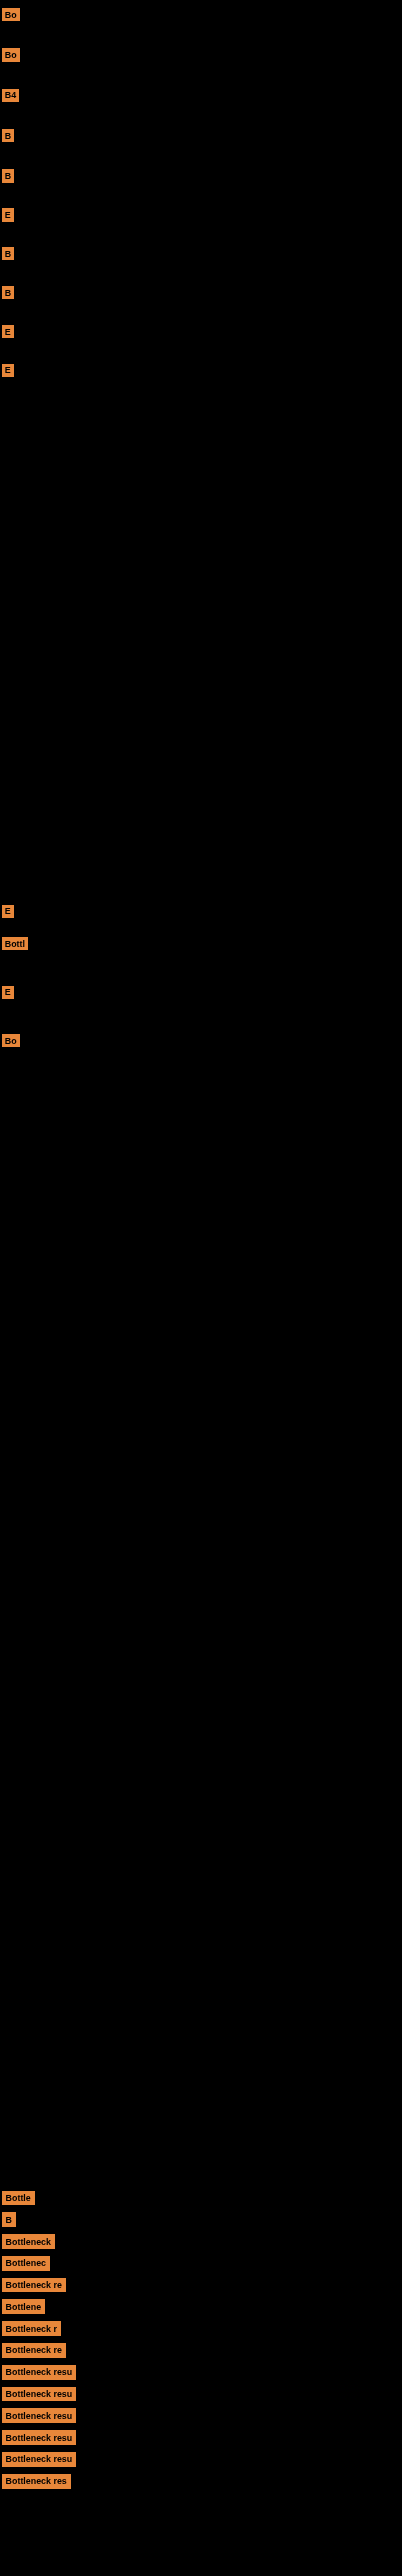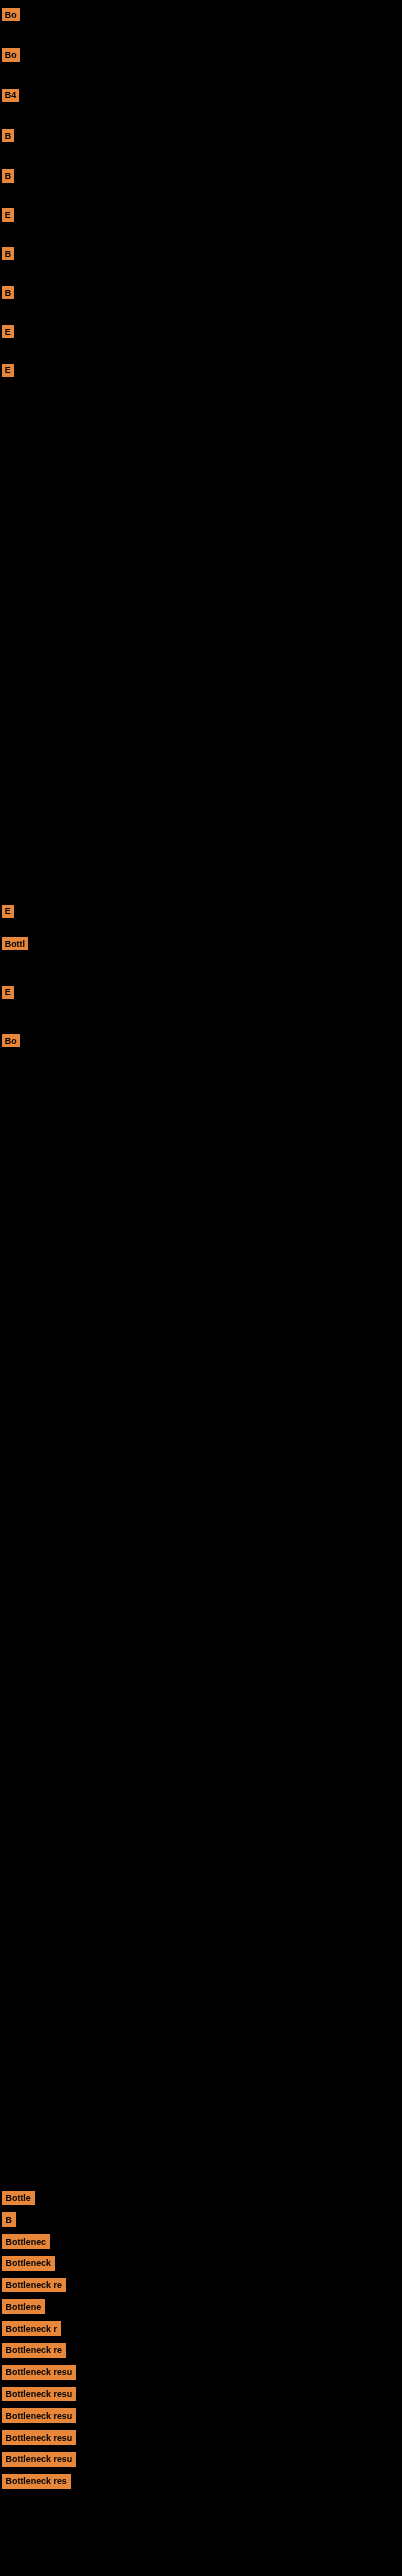--- a/index.html
+++ b/index.html
@@ -123,24 +123,24 @@
   </div>
 
   <div class="section-container">
     <div class="section-row">
       <span class="section-badge">Bottle</span>
     </div>
     <div class="section-row">
       <span class="section-badge">B</span>
     </div>
     <div class="section-row">
-      <span class="section-badge" style="max-width: 81px;">Bottlenec</span>
+      <span class="section-badge" style="max-width: 81px;">Bottleneck</span>
     </div>
     <div class="section-row">
-      <span class="section-badge" style="max-width: 81px;">Bottleneck</span>
+      <span class="section-badge" style="max-width: 81px;">Bottlenec</span>
     </div>
     <div class="section-row">
       <span class="section-badge" style="max-width: 93px;">Bottleneck re</span>
     </div>
     <div class="section-row">
       <span class="section-badge" style="max-width: 72px;">Bottlene</span>
     </div>
     <div class="section-row">
       <span class="section-badge" style="max-width: 93px;">Bottleneck r</span>
     </div>

